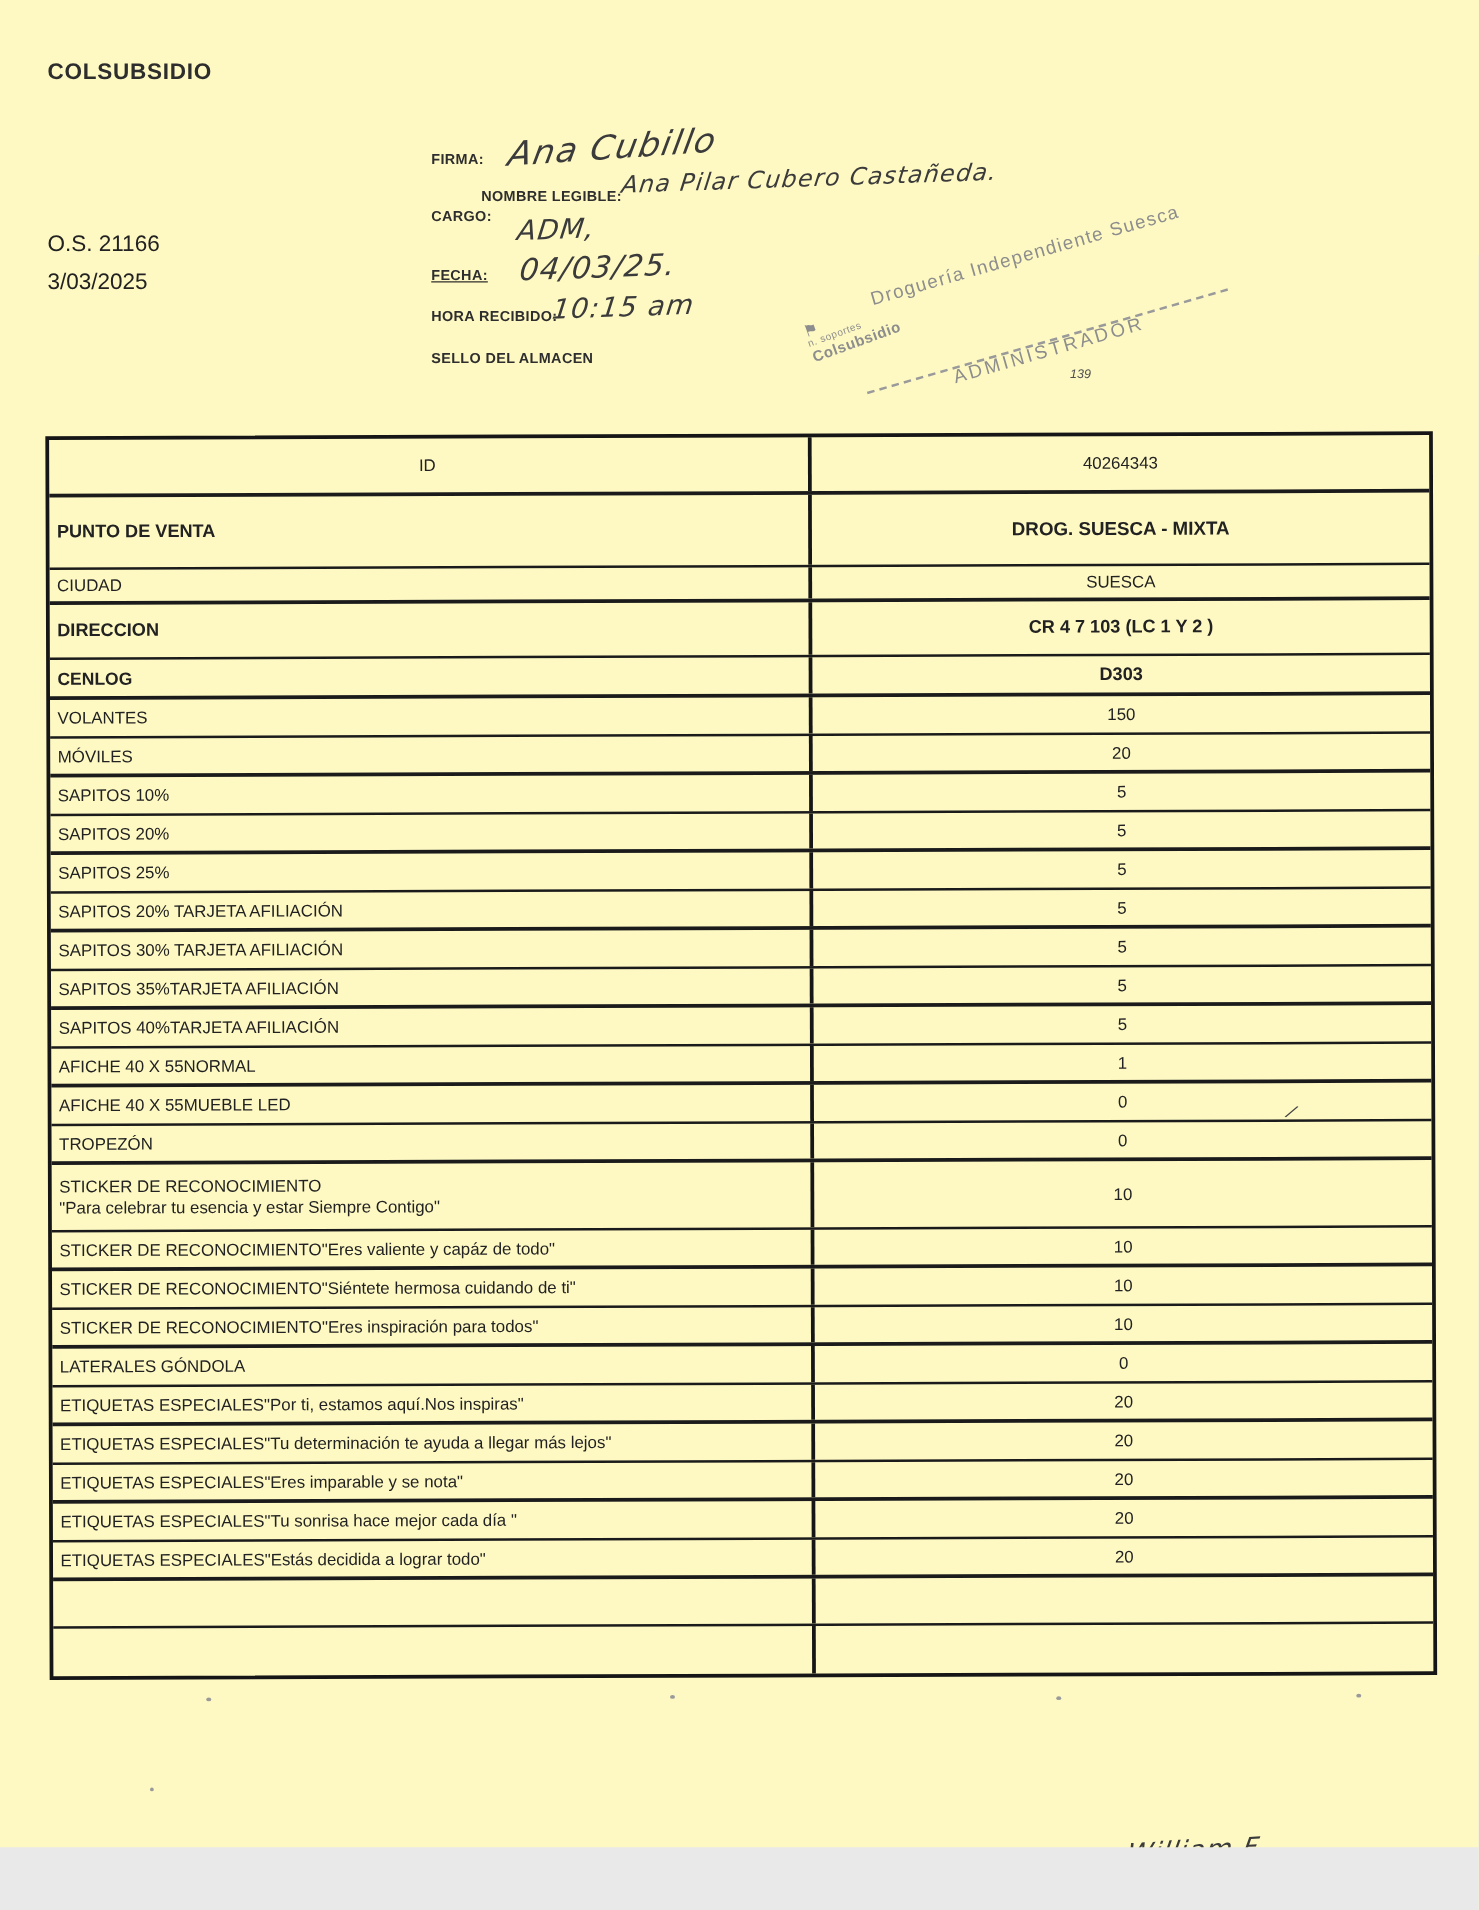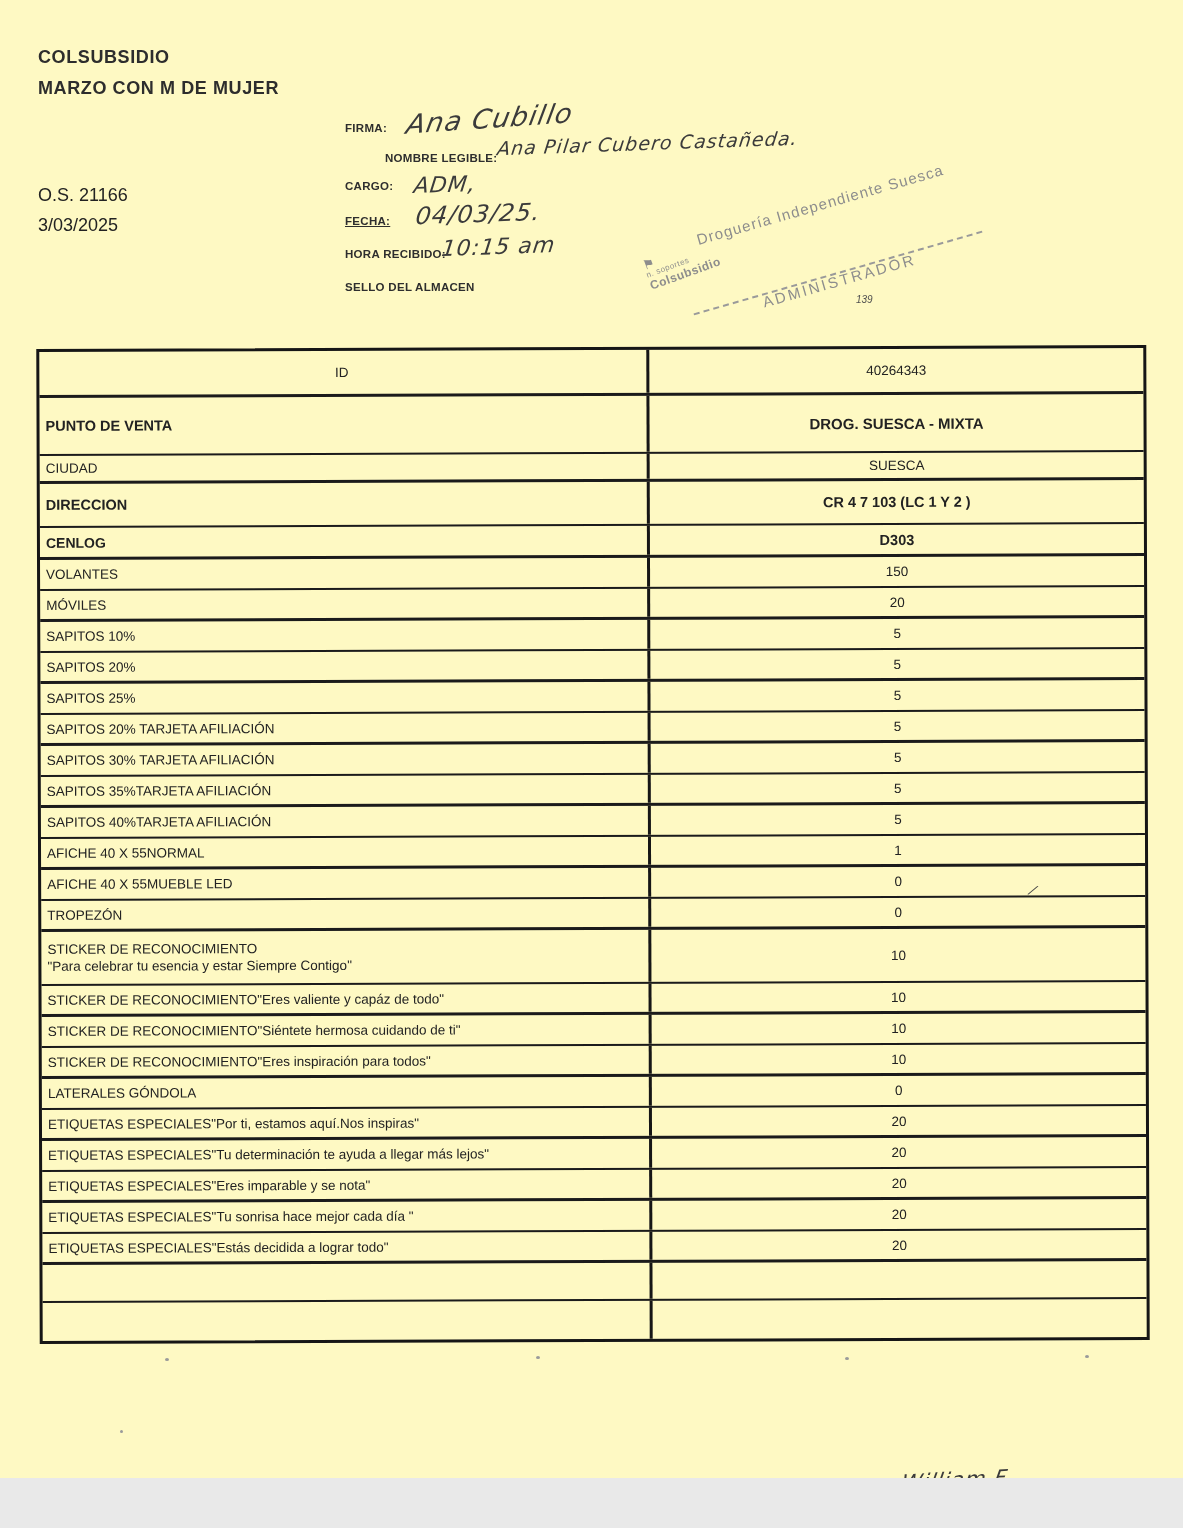--- a/index.html
+++ b/index.html
@@ -11,21 +11,21 @@
   .brand-line{font-size:18px;letter-spacing:.6px;line-height:31px;}
   .os-block{position:absolute;left:38px;top:180px;font-weight:normal;color:#222;}
   .os-line{font-size:18px;line-height:30px;}
 
   
   .cert-block{position:absolute;left:345px;top:38px;font-weight:bold;font-size:11.5px;
               line-height:15.5px;letter-spacing:.3px;color:#2e2e2e;}
   .form-label{position:absolute;font-weight:bold;font-size:11.5px;letter-spacing:.3px;color:#2e2e2e;}
   .lbl-firma{left:345px;top:122px;}
   .lbl-nombre{left:345px;top:152px;margin-left:40px;}
-  .lbl-cargo{left:345px;top:180px;}
+  .lbl-cargo{left:345px;top:168px;}
   .lbl-fecha{left:345px;top:215px;text-decoration:underline;}
   .lbl-hora{left:345px;top:248px;}
   .lbl-sello{left:345px;top:281px;}
 
   
   .hand{position:absolute;font-family:"DejaVu Sans",sans-serif;font-style:italic;color:#3b3b3b;
         transform:skewX(-9deg) rotate(-2deg);letter-spacing:1px;white-space:nowrap;}
   .hw-firma{left:408px;top:103px;font-size:27px;transform:skewX(-14deg) rotate(-4deg);}
   .hw-nombre{left:498px;top:132px;font-size:19px;}
   .hw-cargo{left:414px;top:172px;font-size:22px;}
@@ -70,21 +70,20 @@
   .speck{position:absolute;background:#9a9a9a;border-radius:50%;}
   .tick{position:absolute;color:#444;font-size:16px;transform:rotate(18deg);}
 </style>
 </head>
 <body>
 
 <div class="page">
 
   <div class="brand-block">
     <div class="brand-line">COLSUBSIDIO</div>
-    <div class="brand-line">MARZO CON M DE MUJER</div>
   </div>
   <div class="os-block">
     <div class="os-line">O.S. 21166</div>
     <div class="os-line">3/03/2025</div>
   </div>
 
 
   <div class="form-label lbl-firma">FIRMA:</div>
   <div class="form-label lbl-nombre">NOMBRE LEGIBLE:</div>
   <div class="form-label lbl-cargo">CARGO:</div>

